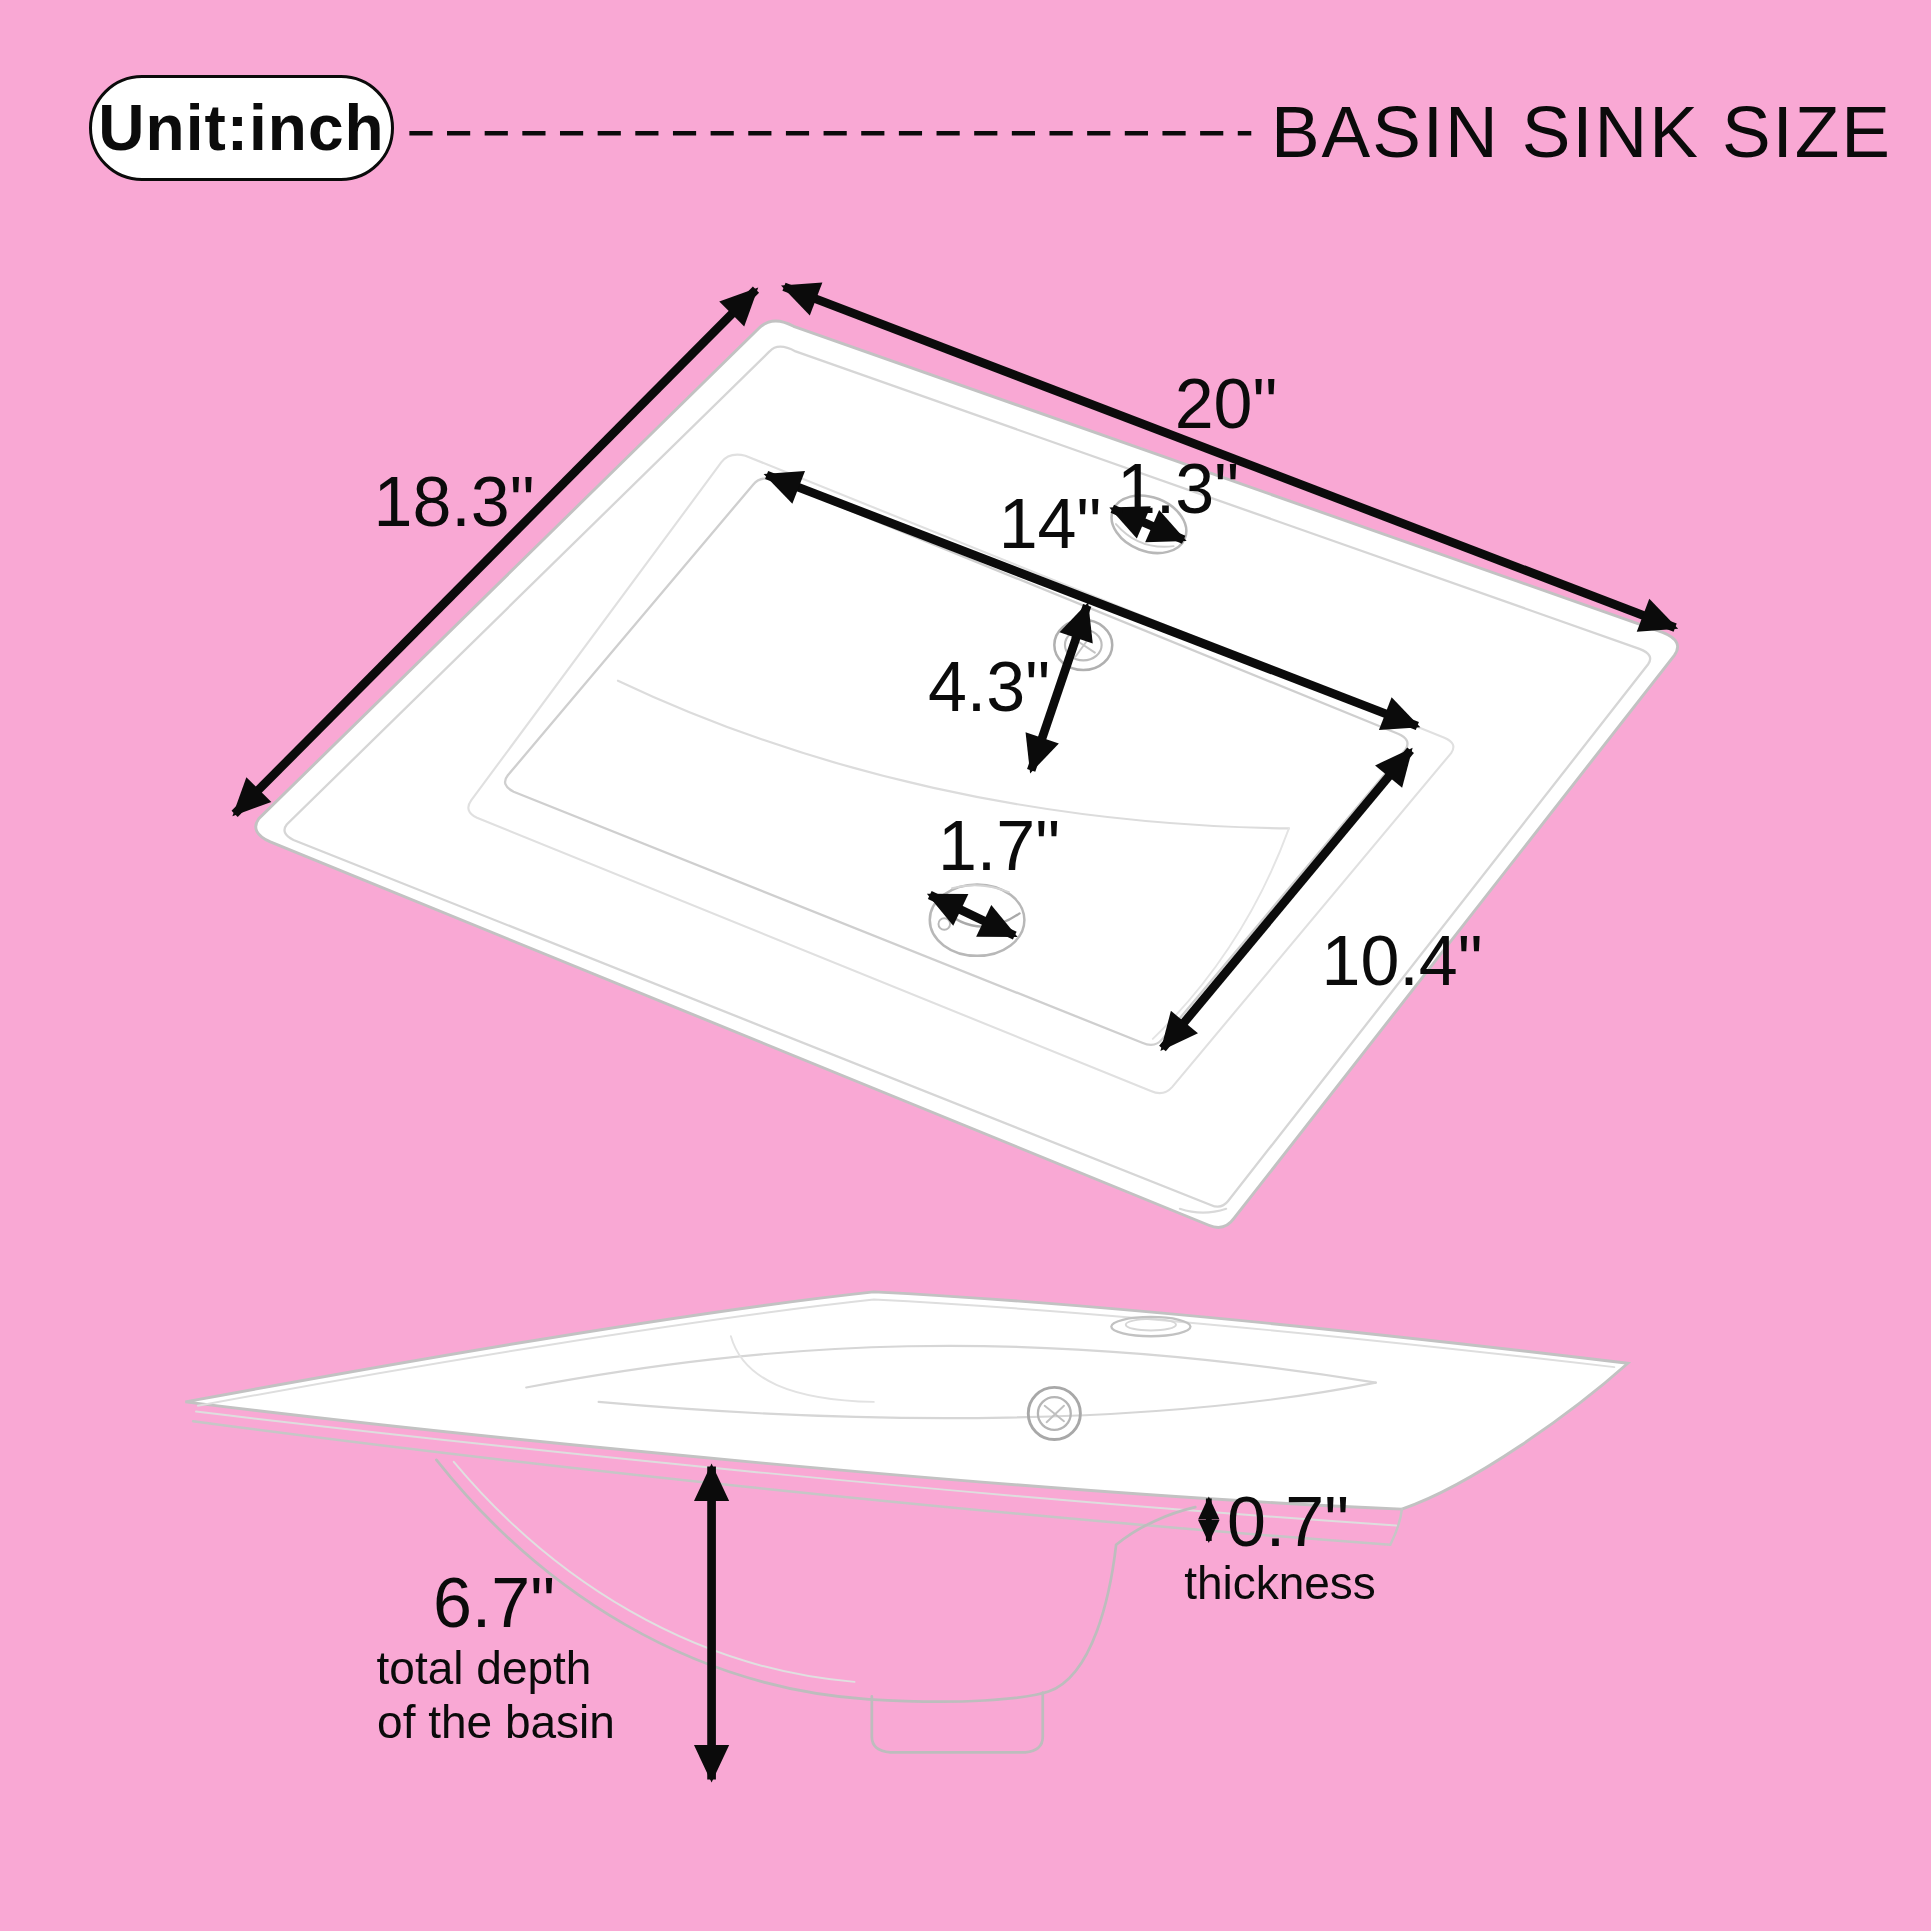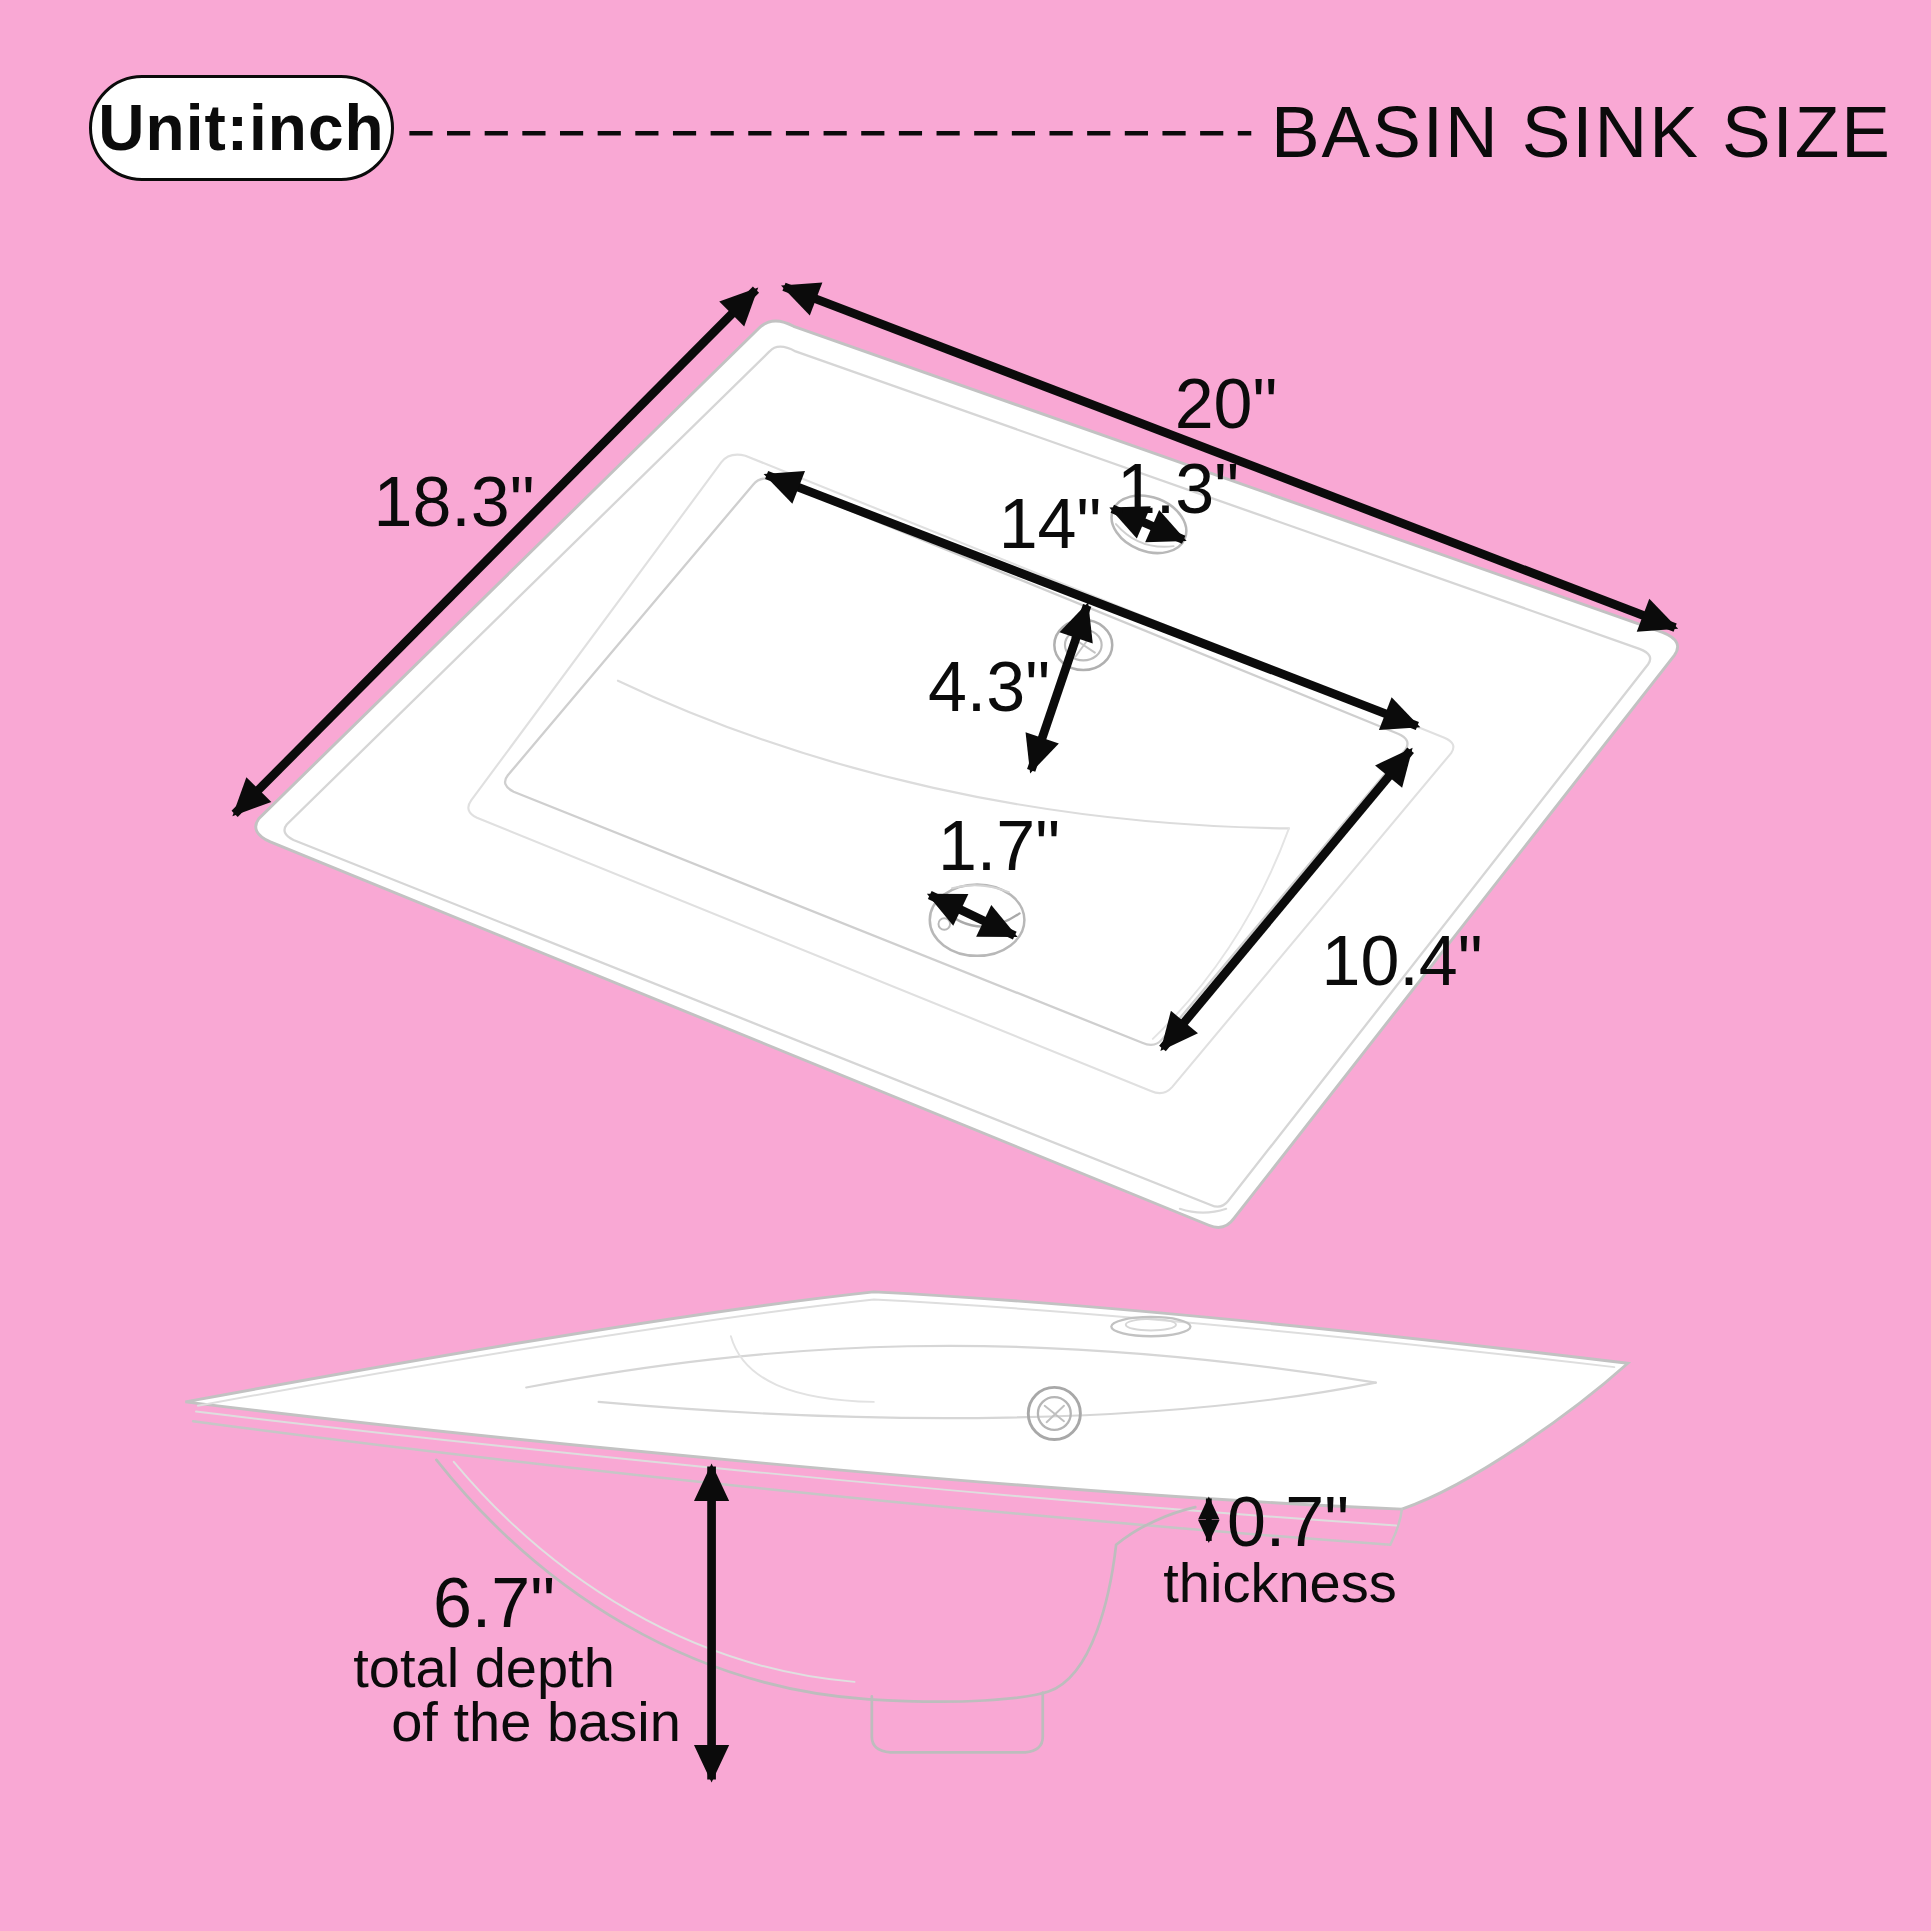--- a/index.html
+++ b/index.html
@@ -6,21 +6,21 @@
   .canvas{
     position:relative;width:1931px;height:1931px;background:#f9a8d4;overflow:hidden;
     font-family:Liberation Sans, sans-serif;color:#0b0b0b;
   }
   .art{position:absolute;left:0;top:0;}
   .lbl{
     position:absolute;transform:translate(-50%,-50%);
     font-size:70px;line-height:1;white-space:nowrap;color:#0b0b0b;
     letter-spacing:0px;
   }
-  .lbl.side{font-size:56px;}
+  .lbl.side{font-size:46px;}
   .pill{
     position:absolute;left:89px;top:75px;width:305px;height:106px;
     border:3.9px solid #0b0b0b;border-radius:58px;
     display:flex;align-items:center;justify-content:center;
     box-sizing:border-box;background:#ffffff;
   }
   .pill span{font-size:64px;font-weight:bold;letter-spacing:1px;}
   .title{
     position:absolute;left:1271px;top:131px;transform:translateY(-50%);
     font-size:73px;letter-spacing:1.9px;white-space:nowrap;text-align:right;
@@ -133,18 +133,18 @@
   <div class="lbl" style="left:1226px;top:404px;">20"</div>
   <div class="lbl" style="left:454px;top:502px;">18.3"</div>
   <div class="lbl" style="left:1050px;top:524px;">14"</div>
   <div class="lbl" style="left:1178px;top:489px;">1.3"</div>
   <div class="lbl" style="left:989px;top:687px;">4.3"</div>
   <div class="lbl" style="left:999px;top:846px;">1.7"</div>
   <div class="lbl" style="left:1402px;top:961px;">10.4"</div>
 
   <div class="lbl side" style="left:494px;top:1603px;font-size:70px;">6.7"</div>
   <div class="lbl side" style="left:484px;top:1668px;">total depth</div>
-  <div class="lbl side" style="left:496px;top:1722px;margin-left:40px;">of the basin</div>
+  <div class="lbl side" style="left:496px;top:1722px;">of the basin</div>
   <div class="lbl side" style="left:1288px;top:1522px;font-size:70px;">0.7"</div>
   <div class="lbl side" style="left:1280px;top:1583px;">thickness</div>
 
 </div>
 
 
 </body></html>

